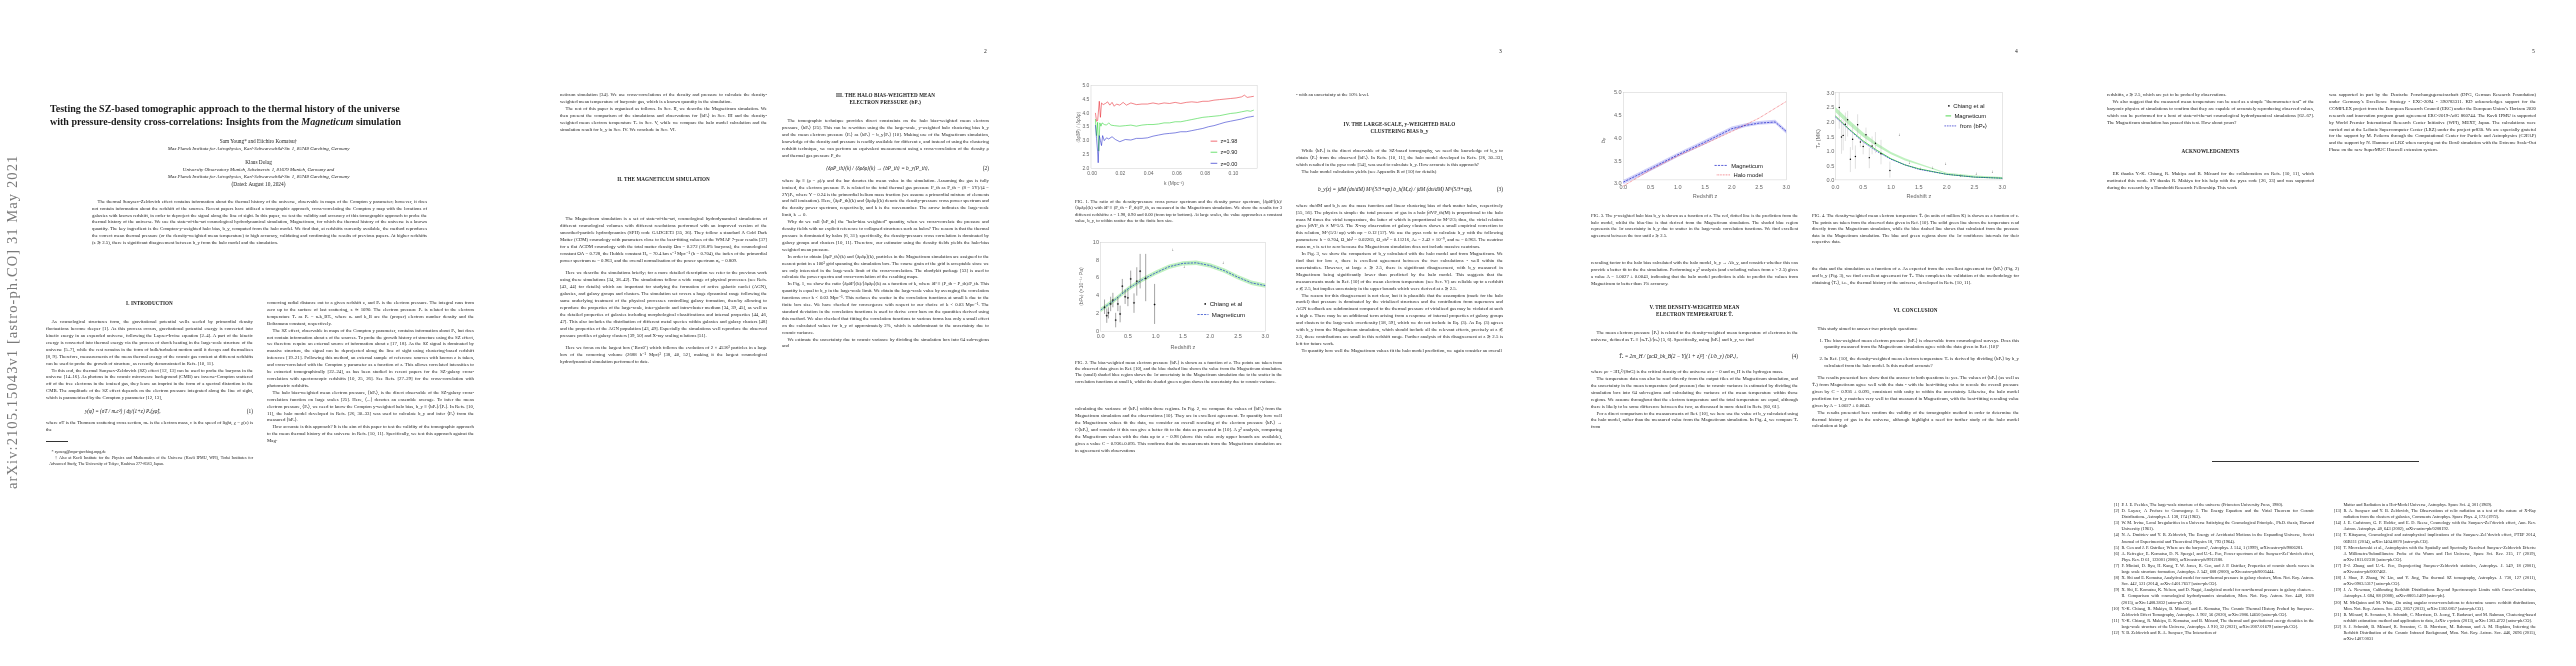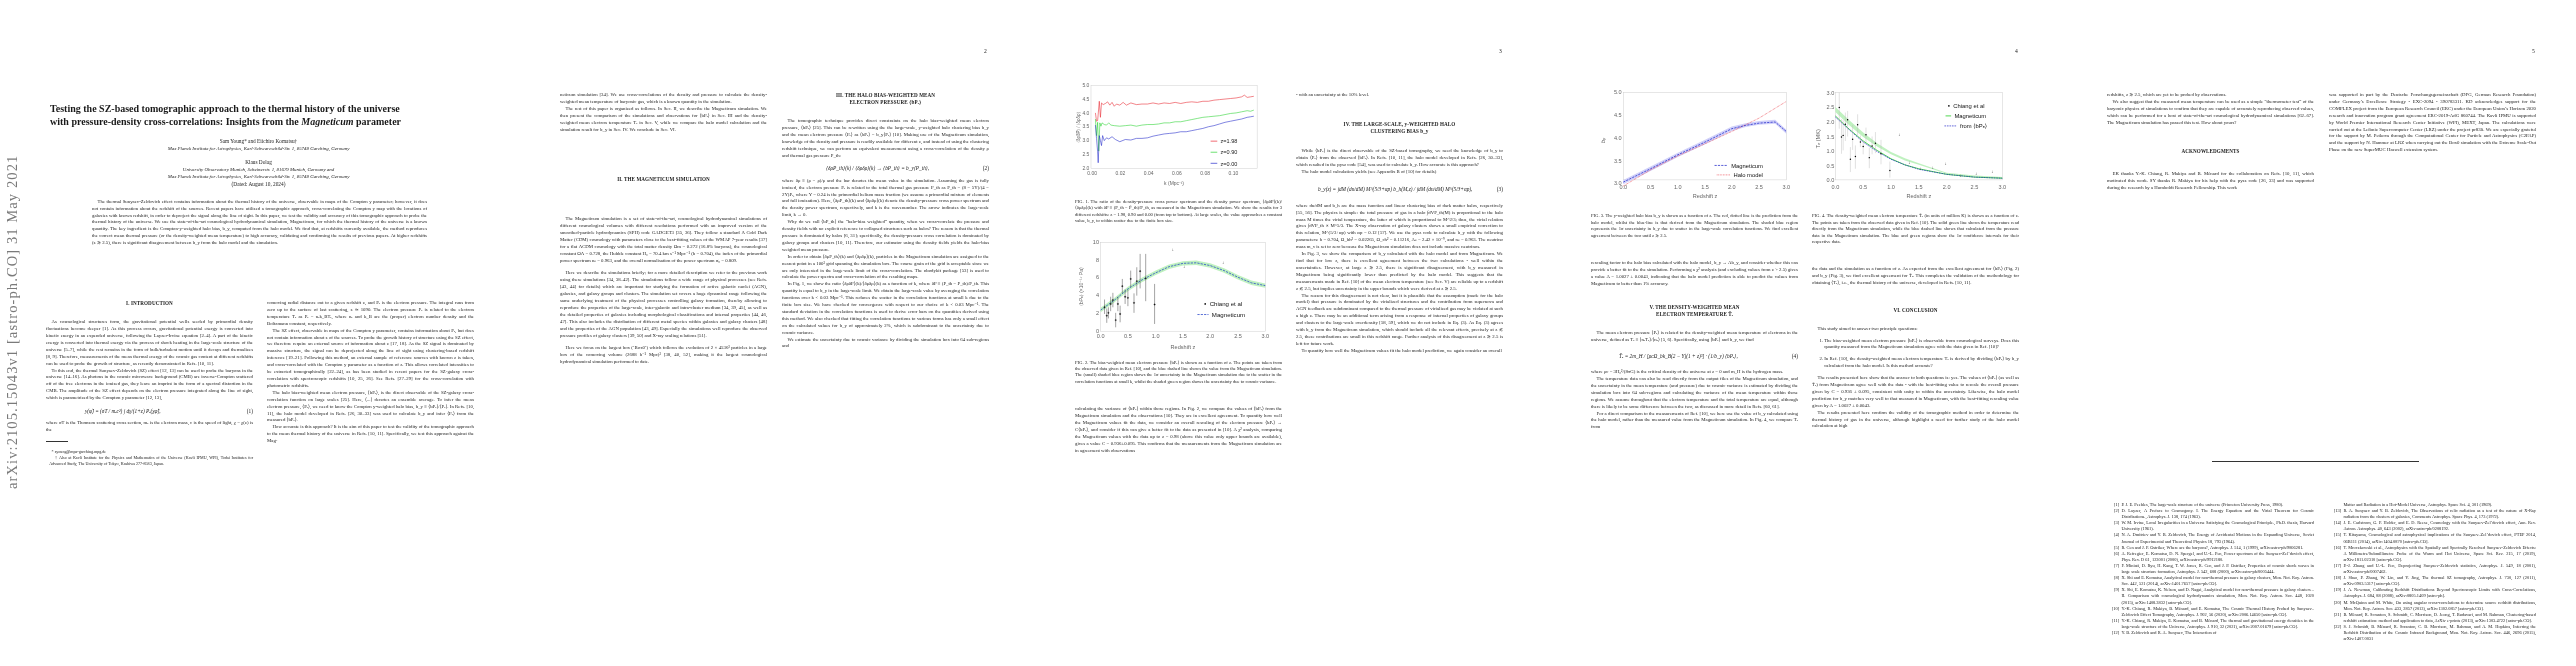--- a/index.html
+++ b/index.html
@@ -34,21 +34,21 @@
   .axis-text { font-family:"Liberation Sans", sans-serif; fill:#666; }
 </style>
 </head>
 <body>
 
 <div class="page" style="left:0;">
   <div class="stamp">arXiv:2105.15043v1  [astro-ph.CO]  31 May 2021</div>
 
   <div class="title">
     <div>Testing the SZ-based tomographic approach to the thermal history of the universe</div>
-    <div><span>with pressure-density cross-correlations: Insights from the </span><i>Magneticum</i><span> parameter</span></div>
+    <div><span>with pressure-density cross-correlations: Insights from the </span><i>Magneticum</i><span> simulation</span></div>
   </div>
 
   <div class="auth" style="top:138px;">
     <div>Sam Young* and Eiichiro Komatsu†</div>
     <div class="aff">Max Planck Institute for Astrophysics, Karl-Schwarzschild-Str. 1, 85748 Garching, Germany</div>
   </div>
   <div class="auth" style="top:159px;">
     <div>Klaus Dolag</div>
     <div class="aff">University Observatory Munich, Scheinerstr. 1, 81679 Munich, Germany and</div>
     <div class="aff">Max Planck Institute for Astrophysics, Karl-Schwarzschild-Str. 1, 85748 Garching, Germany</div>

